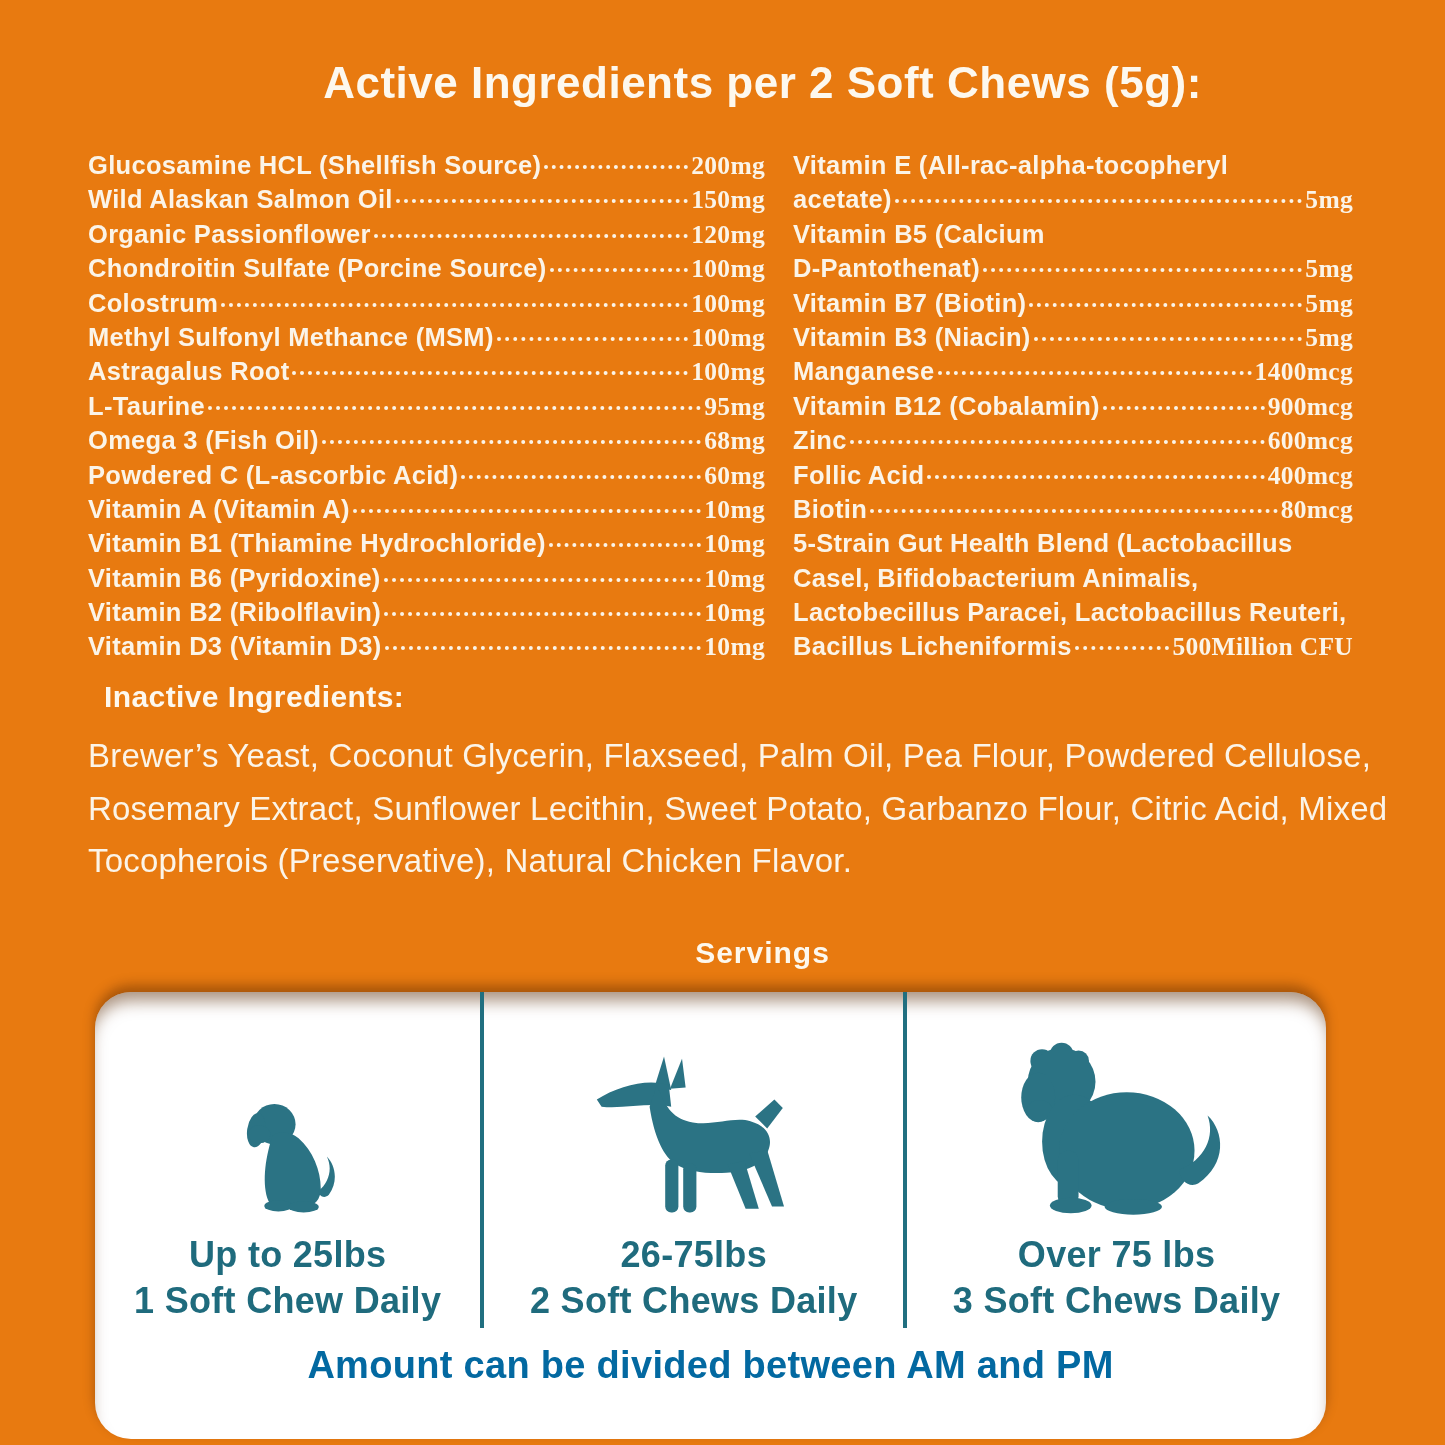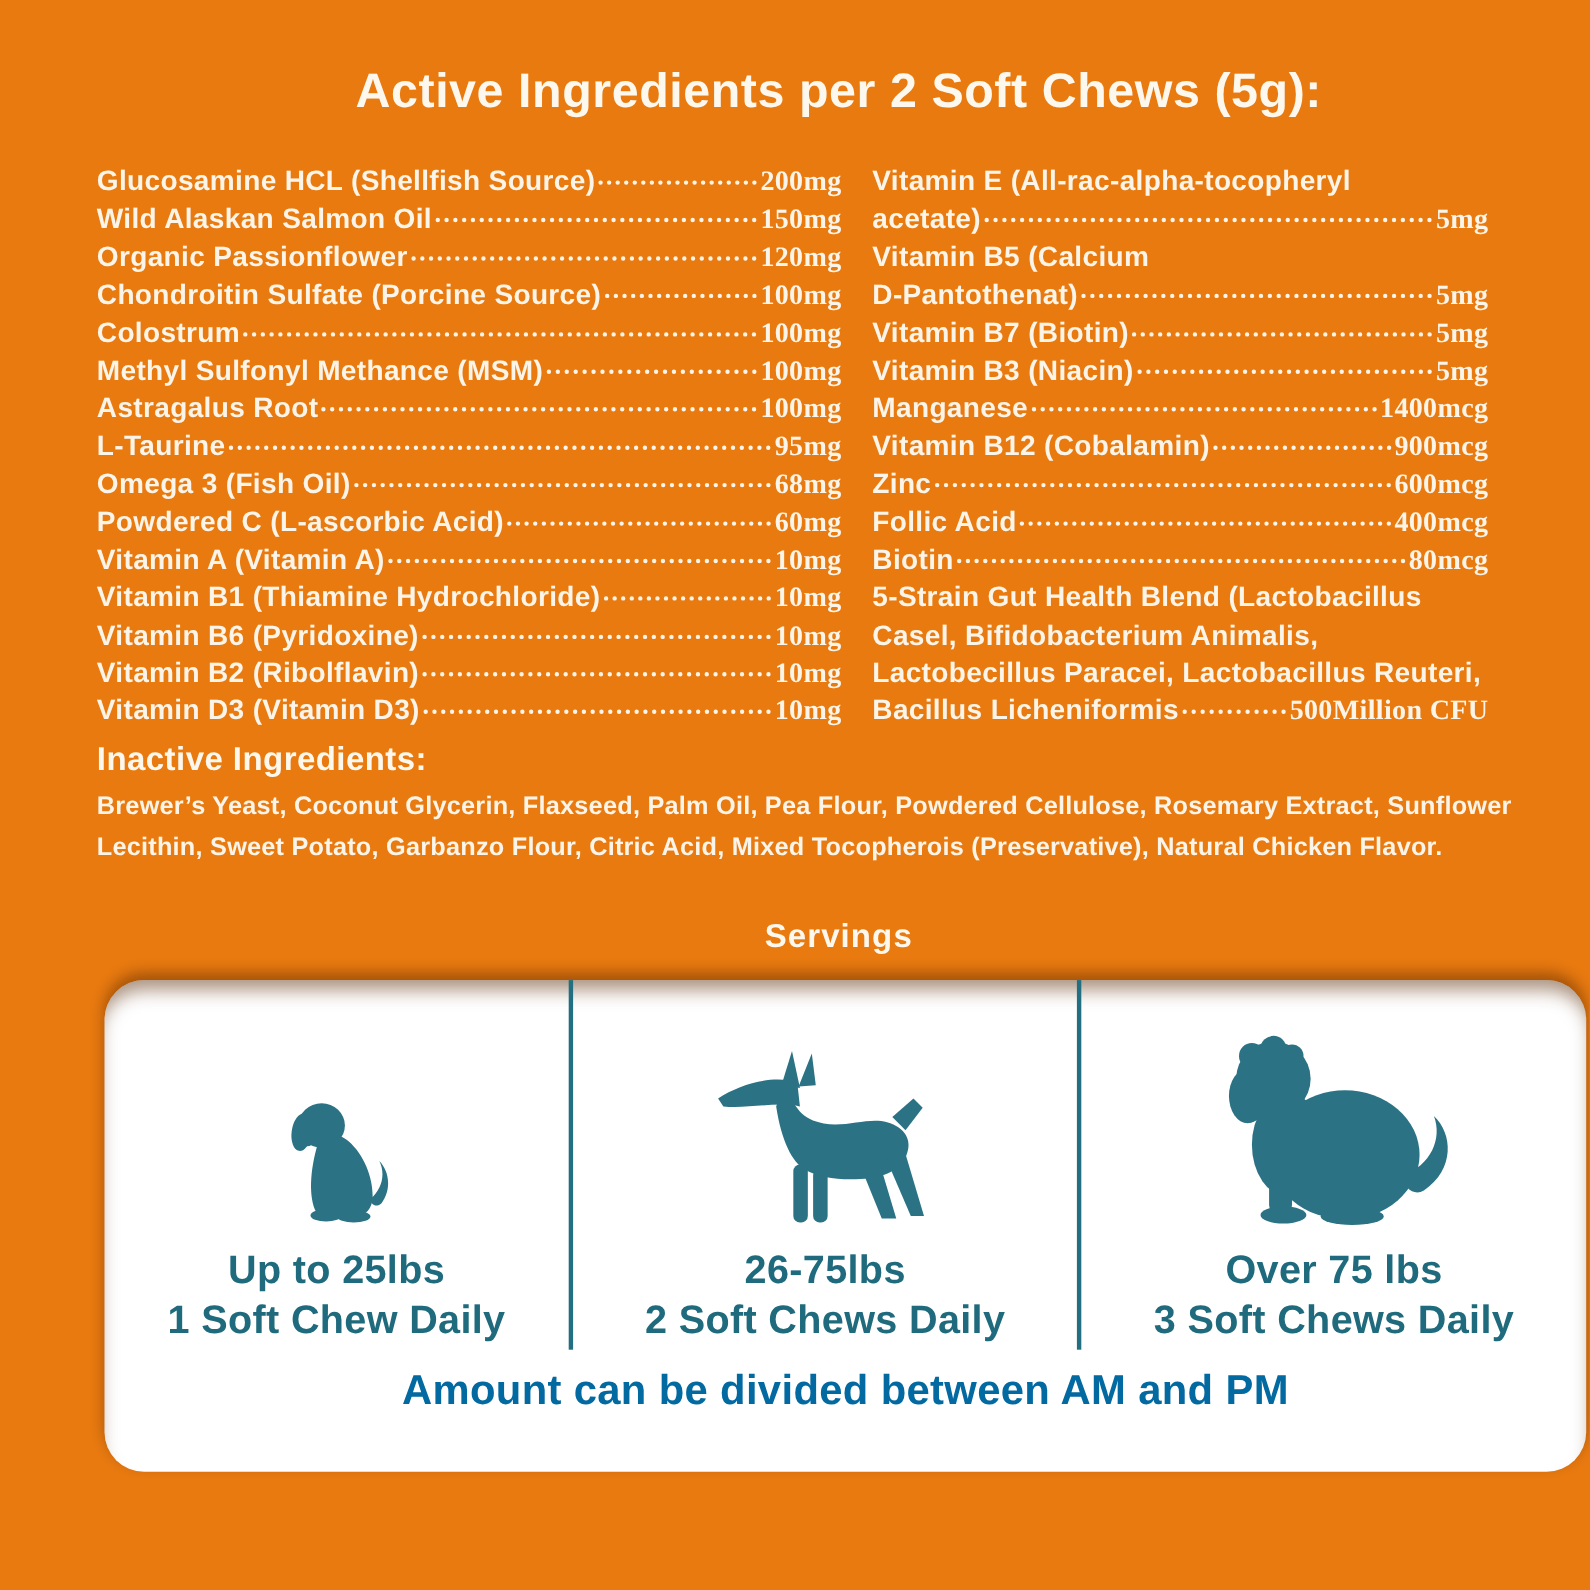--- a/index.html
+++ b/index.html
@@ -40,37 +40,37 @@
     flex:1 1 20px;min-width:12px;
     border-bottom:4px dotted #FBF4E8;
     margin:0 3px;
     transform:translateY(-5px);
   }
   .ing-val{flex:0 0 auto;font-family:Liberation Serif, serif;}
 
   
   .inactive{margin:10px 50px 0 48px;color:#FBF4E8;}
   .inactive h2{
-    margin:0;font-size:30px;font-weight:700;letter-spacing:0.4px;color:#FDF8EE;
+    margin:16px;font-size:30px;font-weight:700;letter-spacing:0.4px;color:#FDF8EE;
   }
   .inactive p{
     margin:6px 0 0 0;
-    font-size:23px;font-weight:700;letter-spacing:0.2px;line-height:1.6;
+    font-size:33px;font-weight:400;letter-spacing:0.2px;line-height:1.6;
   }
 
   
   .servings-title{
     margin:48px 0 0 0;
     text-align:center;
     font-size:30px;font-weight:700;letter-spacing:1px;
     color:#FDF8EE;
   }
   .card{
     position:relative;
-    width:1347px;height:447px;
+    width:1231px;height:447px;
     margin:22px 0 0 55px;
     background:#FFFFFF;
     border-radius:36px;
     box-shadow:0 -7px 12px rgba(88,40,0,0.45), inset 0 14px 16px -5px rgba(88,40,0,0.5);
   }
   .serv-row{
     display:flex;align-items:stretch;
     height:336px;
   }
   .serv-col{

